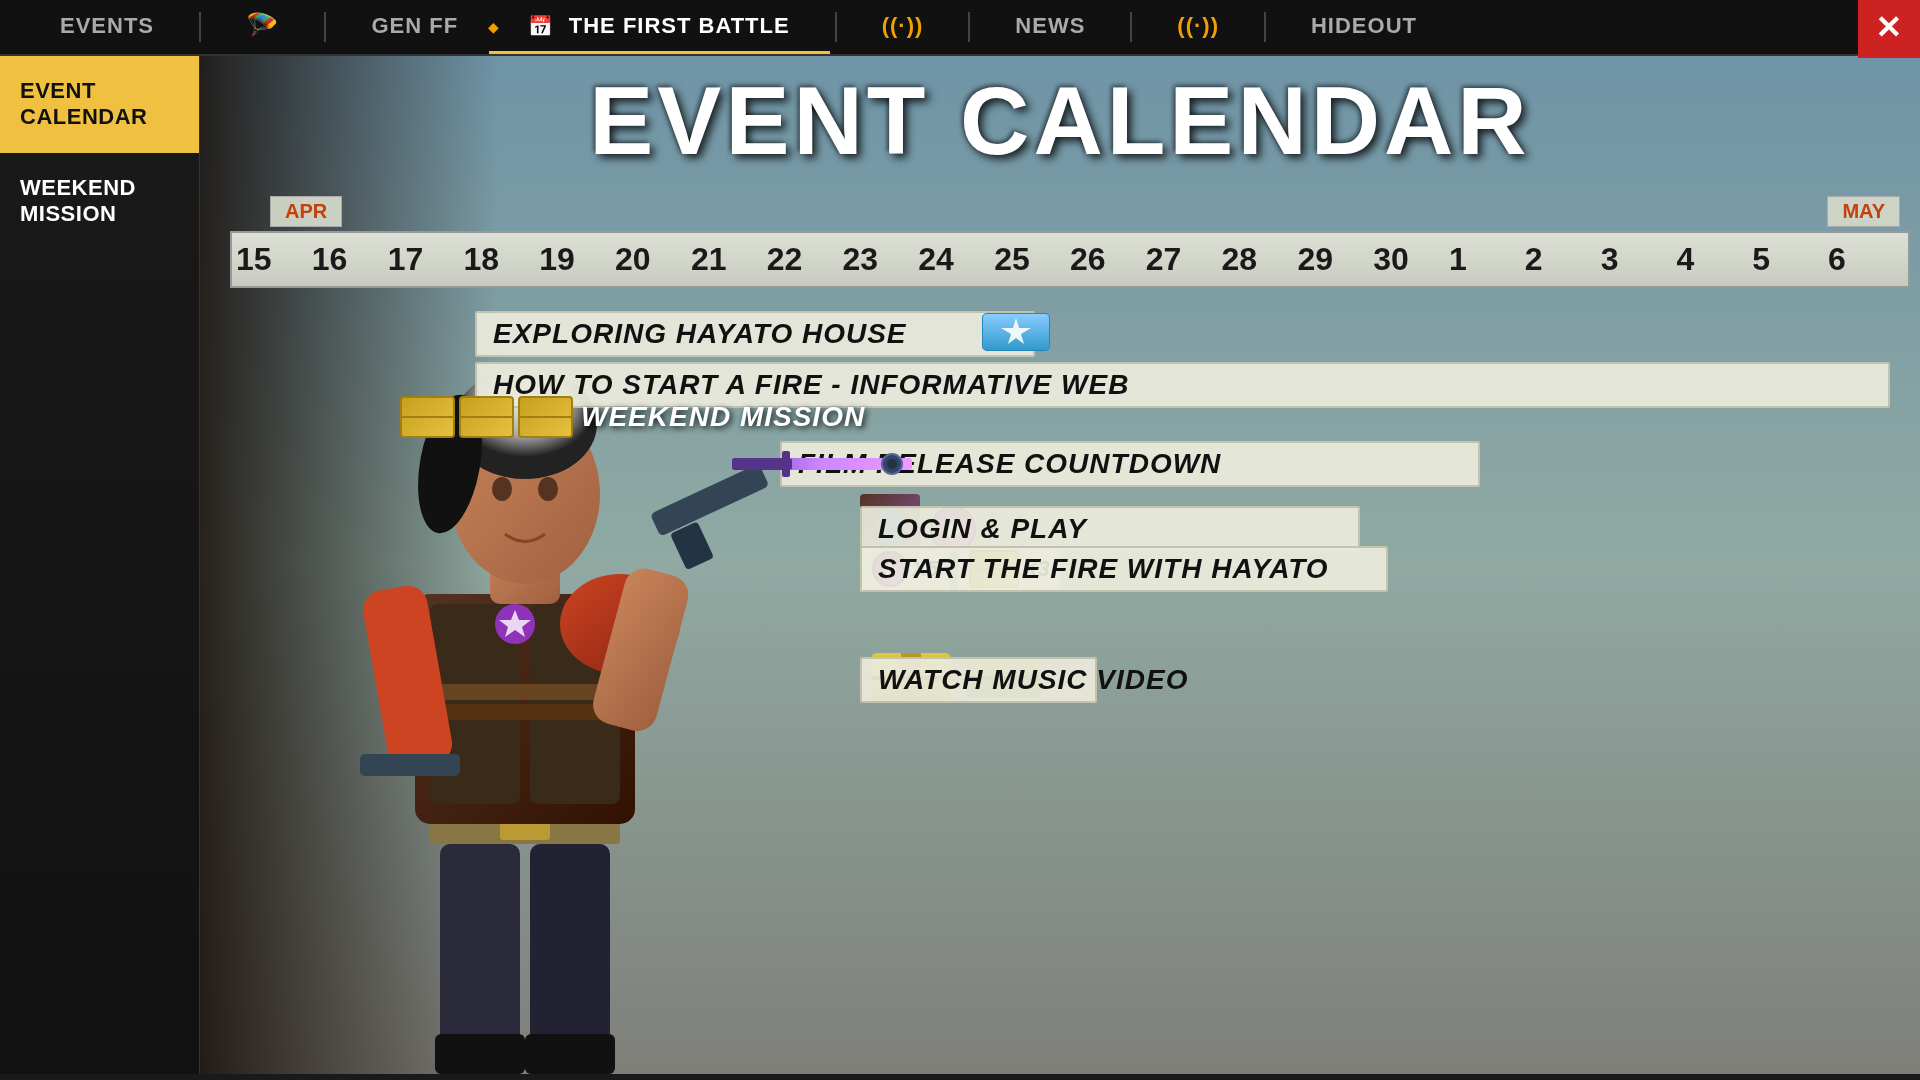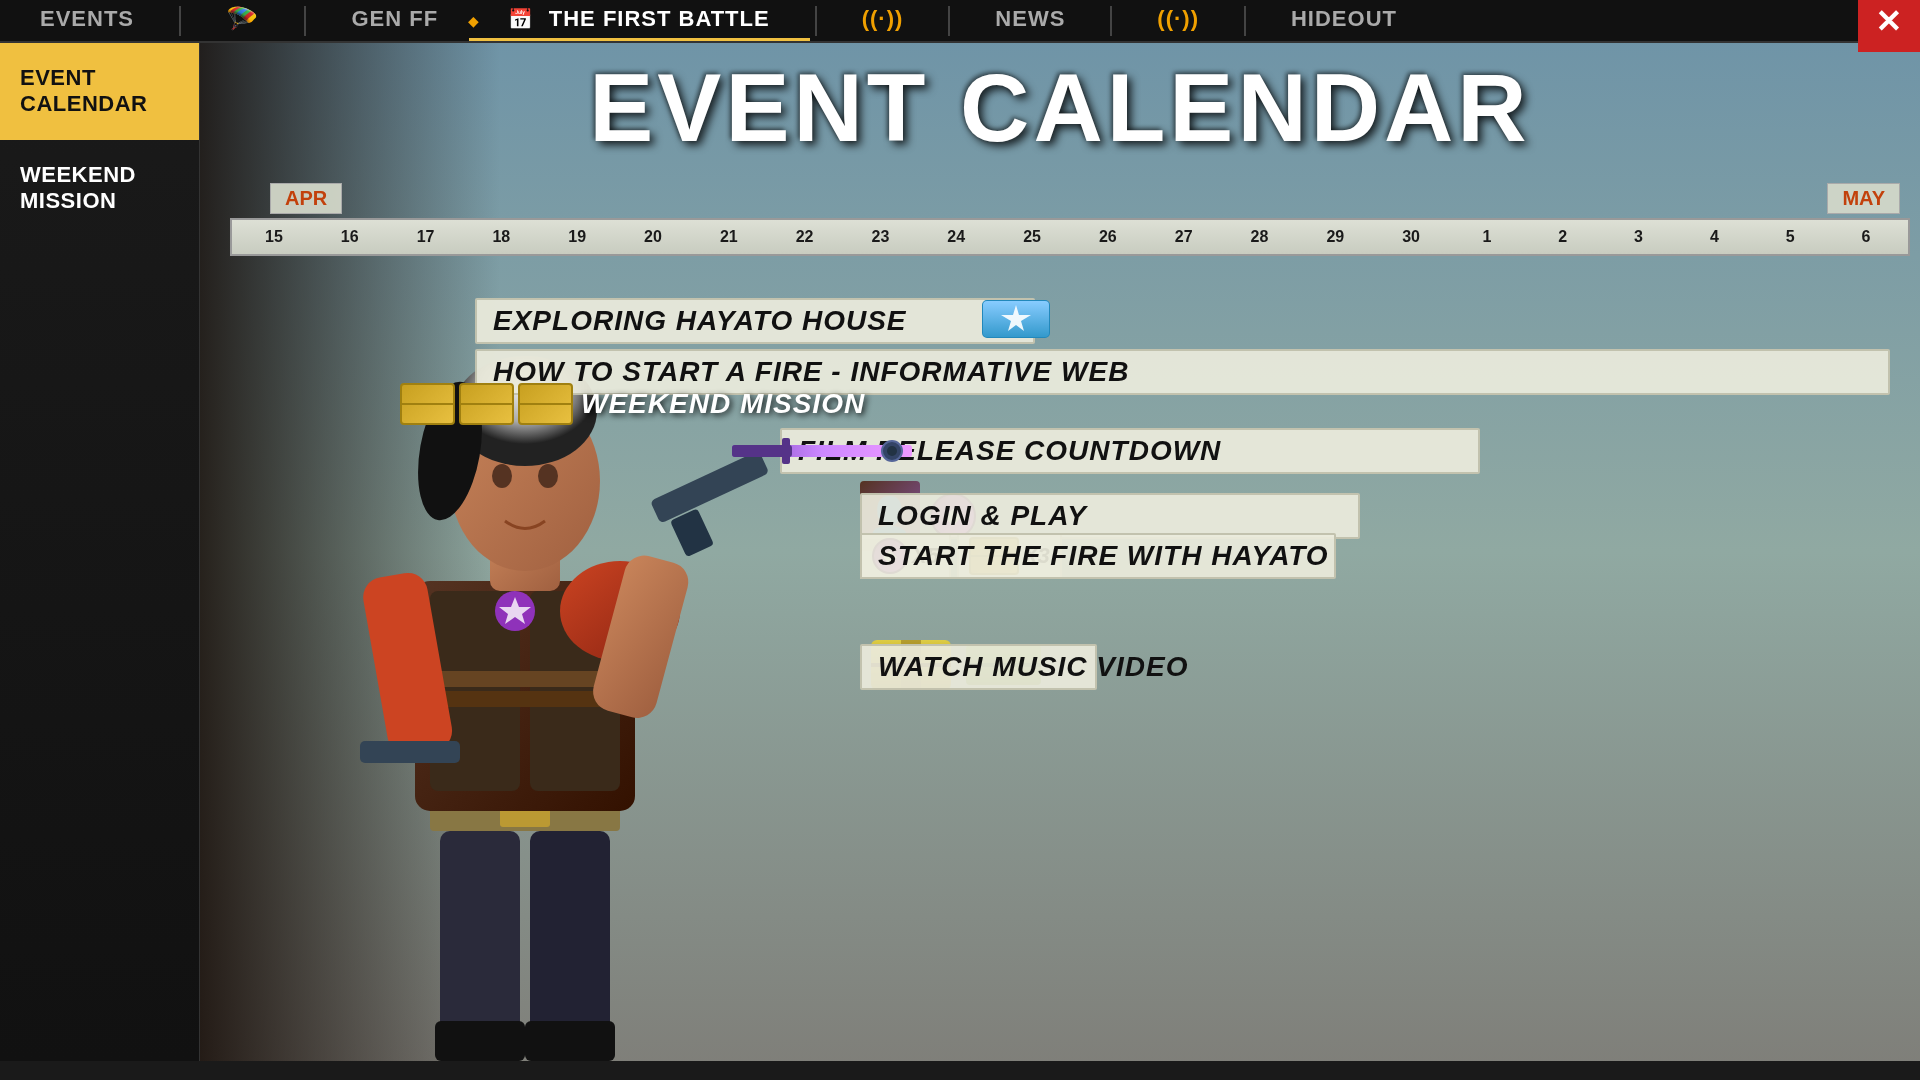--- a/index.html
+++ b/index.html
@@ -8,25 +8,26 @@
       height: 1080px;
       overflow: hidden;
       background: #1a1a1a;
       font-family: 'Arial Black', 'Arial Bold', Arial, sans-serif;
     }
 
     
     .top-nav {
       display: flex;
       align-items: center;
-      height: 43px;
+      height: 56px;
       background: #111;
       border-bottom: 2px solid #333;
       position: relative;
       z-index: 100;
+      padding-left: 20px;
     }
     .nav-item {
       display: flex;
       align-items: center;
       gap: 8px;
       padding: 0 40px;
       height: 100%;
       color: #aaa;
       font-size: 22px;
       font-weight: 900;
@@ -154,22 +155,21 @@
     }
 
     .dates-strip {
       display: flex;
       background: linear-gradient(to bottom, #dde0d5, #c8ccc0);
       border: 2px solid #999;
       padding: 8px 4px;
     }
     .dc {
       flex: 1;
-      text-align: center;
-      font-size: 16px;
+      font-size: 32px;
       font-weight: 900;
       color: #1a1a1a;
     }
 
     
     .ev-bar {
       position: absolute;
       height: 46px;
       background: rgba(235,235,220,0.93);
       border: 2px solid rgba(190,190,170,0.9);
@@ -412,21 +412,21 @@
           <span style="color:#fff; font-size:18px;">◆</span>
         </div>
         <span style="font-size:22px; font-weight:900; color:#111; font-style:italic;">X5</span>
       </div>
 
       <div style="display:flex; align-items:center; gap:4px; background:rgba(235,235,220,0.92); border:2px solid rgba(190,190,170,0.9); padding:4px 10px; height:46px;">
         <div class="crate-icon" style="width:50px; height:38px;"></div>
         <span style="font-size:22px; font-weight:900; color:#111; font-style:italic;">X3</span>
       </div>
 
-      <div class="ev-bar" style="width:476px;">
+      <div class="ev-bar" style="width:528px;">
         <span class="ev-text">START THE FIRE WITH HAYATO</span>
       </div>
     </div>
 
 
     <div style="position:absolute; top:592px; left:660px; z-index:20; display:flex; align-items:center; gap:6px;">
       <div class="ev-bar" style="width:237px;">
         <span class="ev-text">WATCH MUSIC VIDEO</span>
       </div>
 

